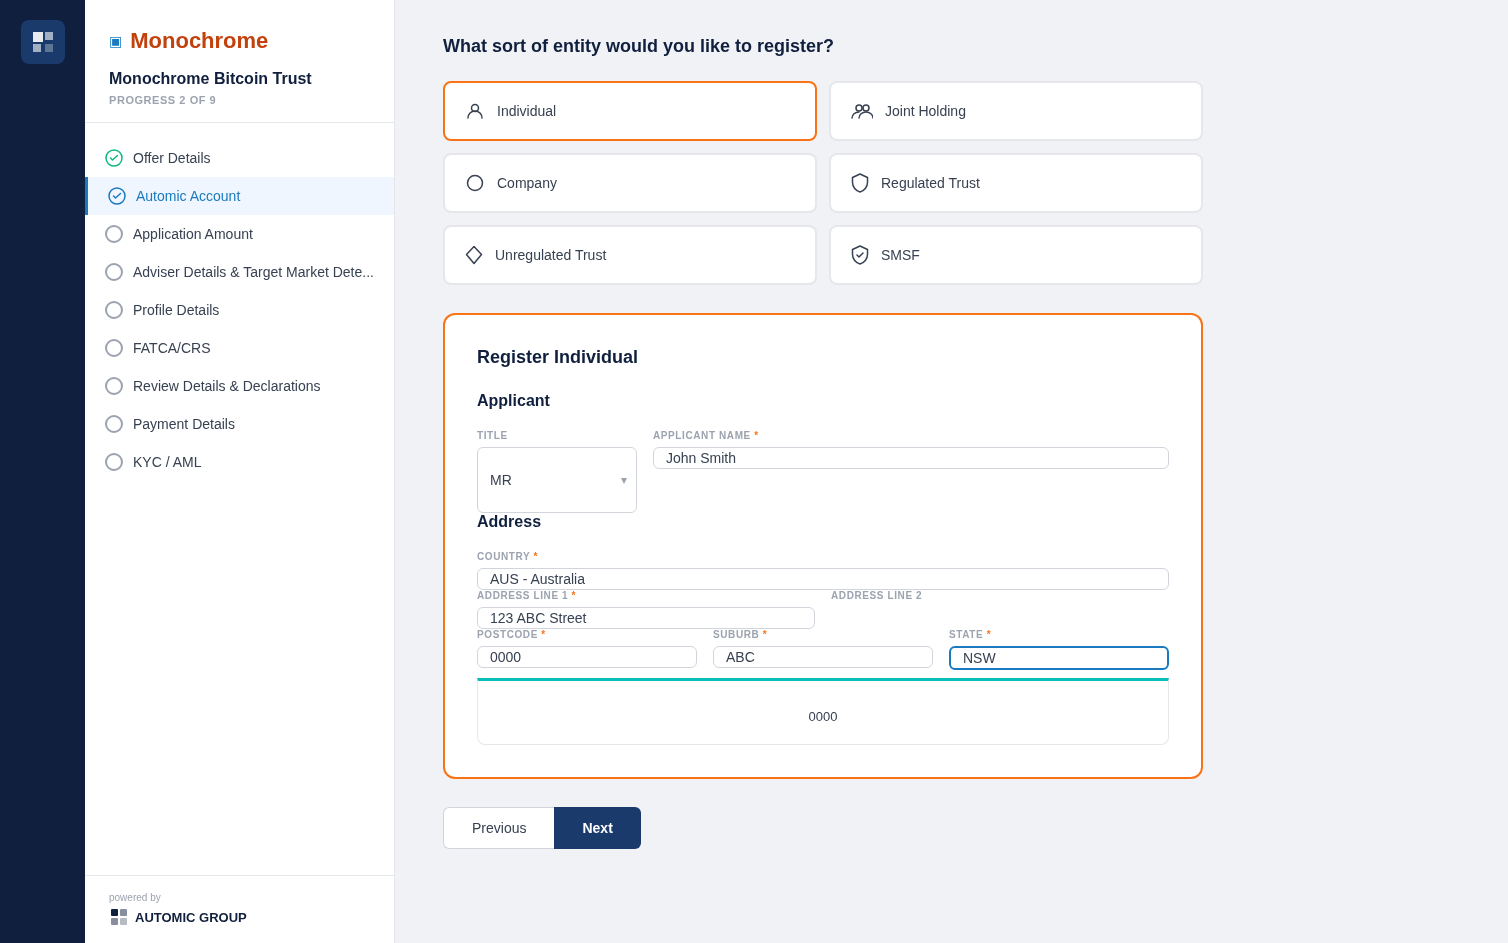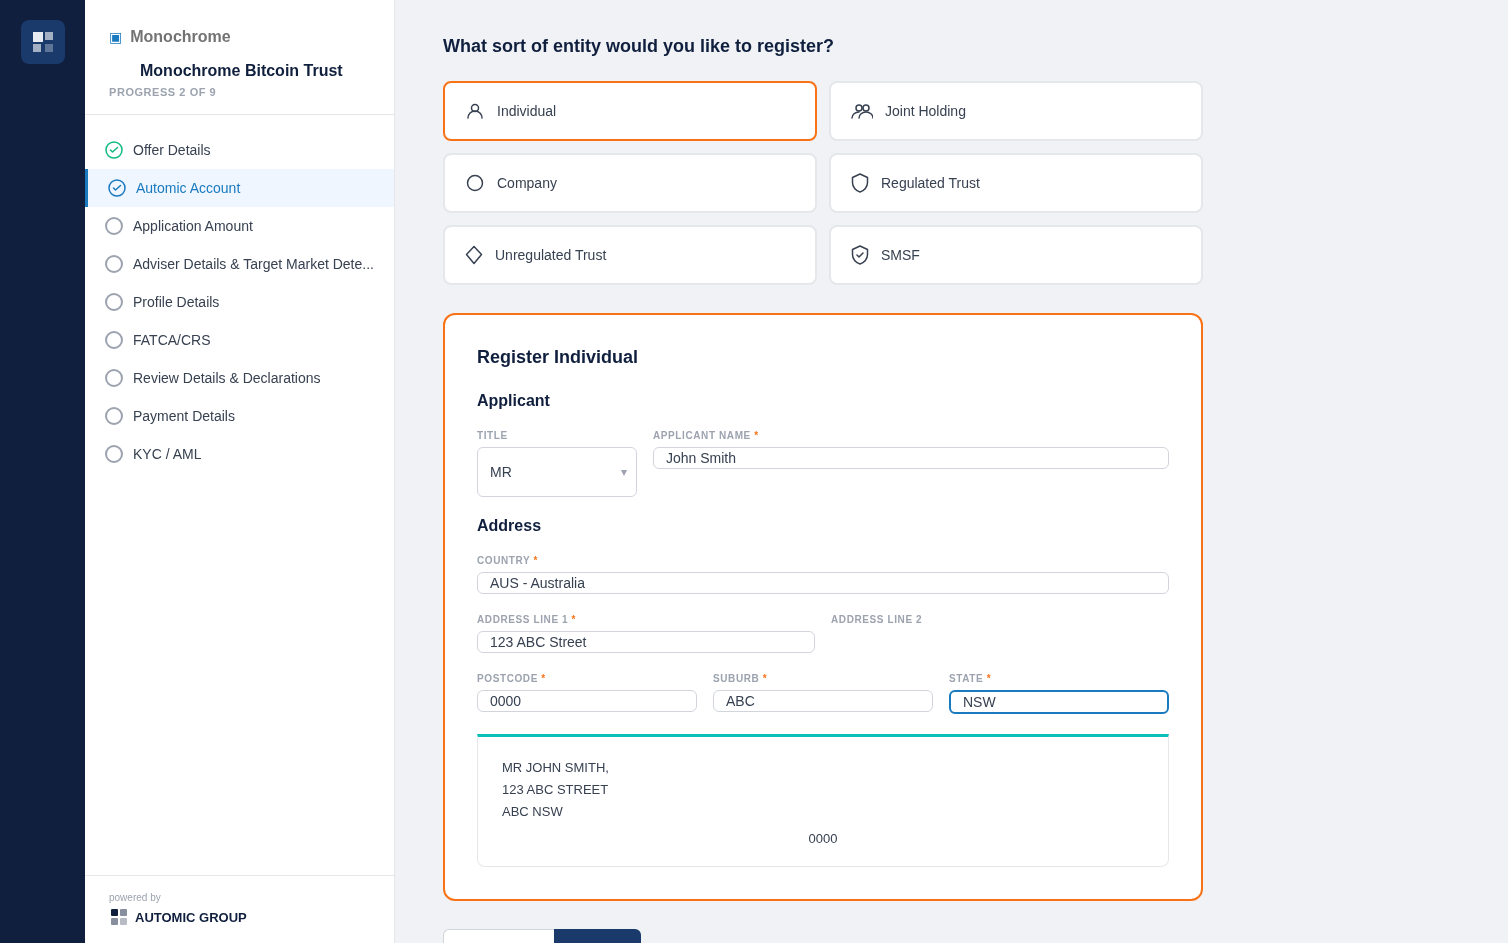--- a/index.html
+++ b/index.html
@@ -39,24 +39,24 @@
       padding: 28px 24px 16px;
       border-bottom: 1px solid #e5e7eb;
     }
     .brand-row {
       display: flex; align-items: center; gap: 8px; margin-bottom: 16px;
     }
     .brand-icon {
       color: #1a7abf; font-size: 14px;
     }
     .brand-name {
-      color: #737373; font-size: 16px; font-weight: 700;
+      color: #c2410c; font-size: 22px; font-weight: 700;
     }
     .product-title {
-      font-size: 16px; font-weight: 700; color: #0f1f3d; margin-bottom: 6px; margin-left: 31px;
+      font-size: 16px; font-weight: 700; color: #0f1f3d; margin-bottom: 6px;
     }
     .progress-label {
       font-size: 11px; color: #9ca3af; letter-spacing: 0.05em; font-weight: 600; text-transform: uppercase;
     }
     .nav-list {
       padding: 16px 0;
       flex: 1;
     }
     .nav-item {
       display: flex; align-items: center; gap: 10px;
@@ -128,21 +128,21 @@
     .register-form {
       background: #fff;
       border: 2.5px solid #f97316;
       border-radius: 12px;
       padding: 32px;
       max-width: 760px;
     }
     .form-title { font-size: 18px; font-weight: 700; color: #0f1f3d; margin-bottom: 24px; }
     .form-section-title { font-size: 16px; font-weight: 700; color: #0f1f3d; margin-bottom: 20px; }
 
-    .form-row { display: flex; gap: 16px; margin-bottom: 20px; }
+    .form-row { display: flex; gap: 16px; }
     .form-group { display: flex; flex-direction: column; flex: 1; }
     .form-group.narrow { max-width: 160px; }
     .form-label {
       font-size: 10px; font-weight: 700; color: #9ca3af; text-transform: uppercase;
       letter-spacing: 0.06em; margin-bottom: 6px;
     }
     .form-label .required { color: #f97316; }
     .form-control {
       border: 1.5px solid #d1d5db;
       border-radius: 6px;
@@ -150,21 +150,21 @@
       font-size: 14px;
       color: #374151;
       background: #fff;
       outline: none;
       width: 100%;
     }
     .form-control.highlighted { border-color: #1a7abf; border-width: 2px; }
     .form-select {
       border: 1.5px solid #d1d5db;
       border-radius: 6px;
-      padding: 16px 12px;
+      padding: 24px 12px;
       font-size: 14px;
       color: #374151;
       background: #fff;
       outline: none;
       width: 100%;
       appearance: none;
       -webkit-appearance: none;
       cursor: pointer;
     }
     .select-wrapper { position: relative; }
@@ -419,25 +419,20 @@
       </div>
       <div class="form-group">
         <label class="form-label">
           <span>STATE</span> <span class="required">*</span>
         </label>
         <input type="text" class="form-control highlighted" value="NSW" style="">
       </div>
     </div>
 
     <div class="address-preview">
-      <div class="address-preview-text">
-        <div>MR JOHN SMITH,</div>
-        <div>123 ABC STREET</div>
-        <div>ABC NSW</div>
-      </div>
       <div class="address-preview-postcode">0000</div>
     </div>
   </div>
 
   <div class="form-actions">
     <button class="btn-prev">Previous</button>
     <button class="btn-next">Next</button>
   </div>
 </div>
 

